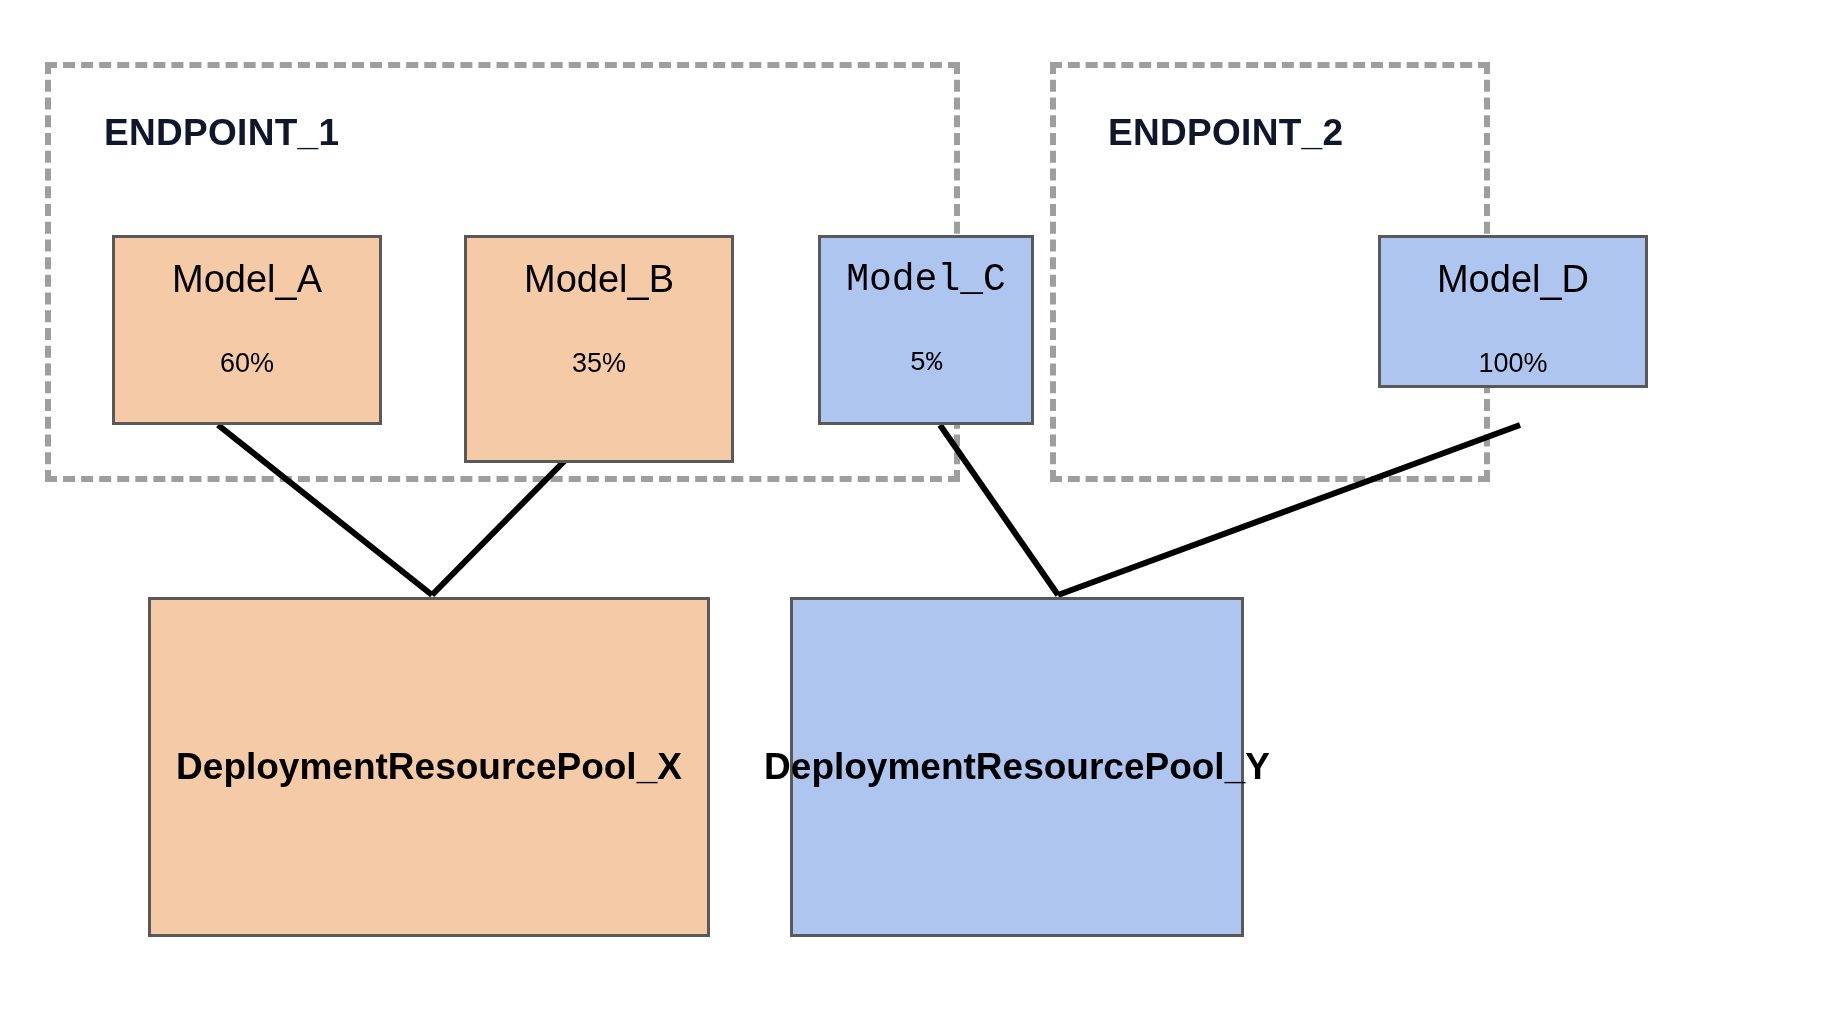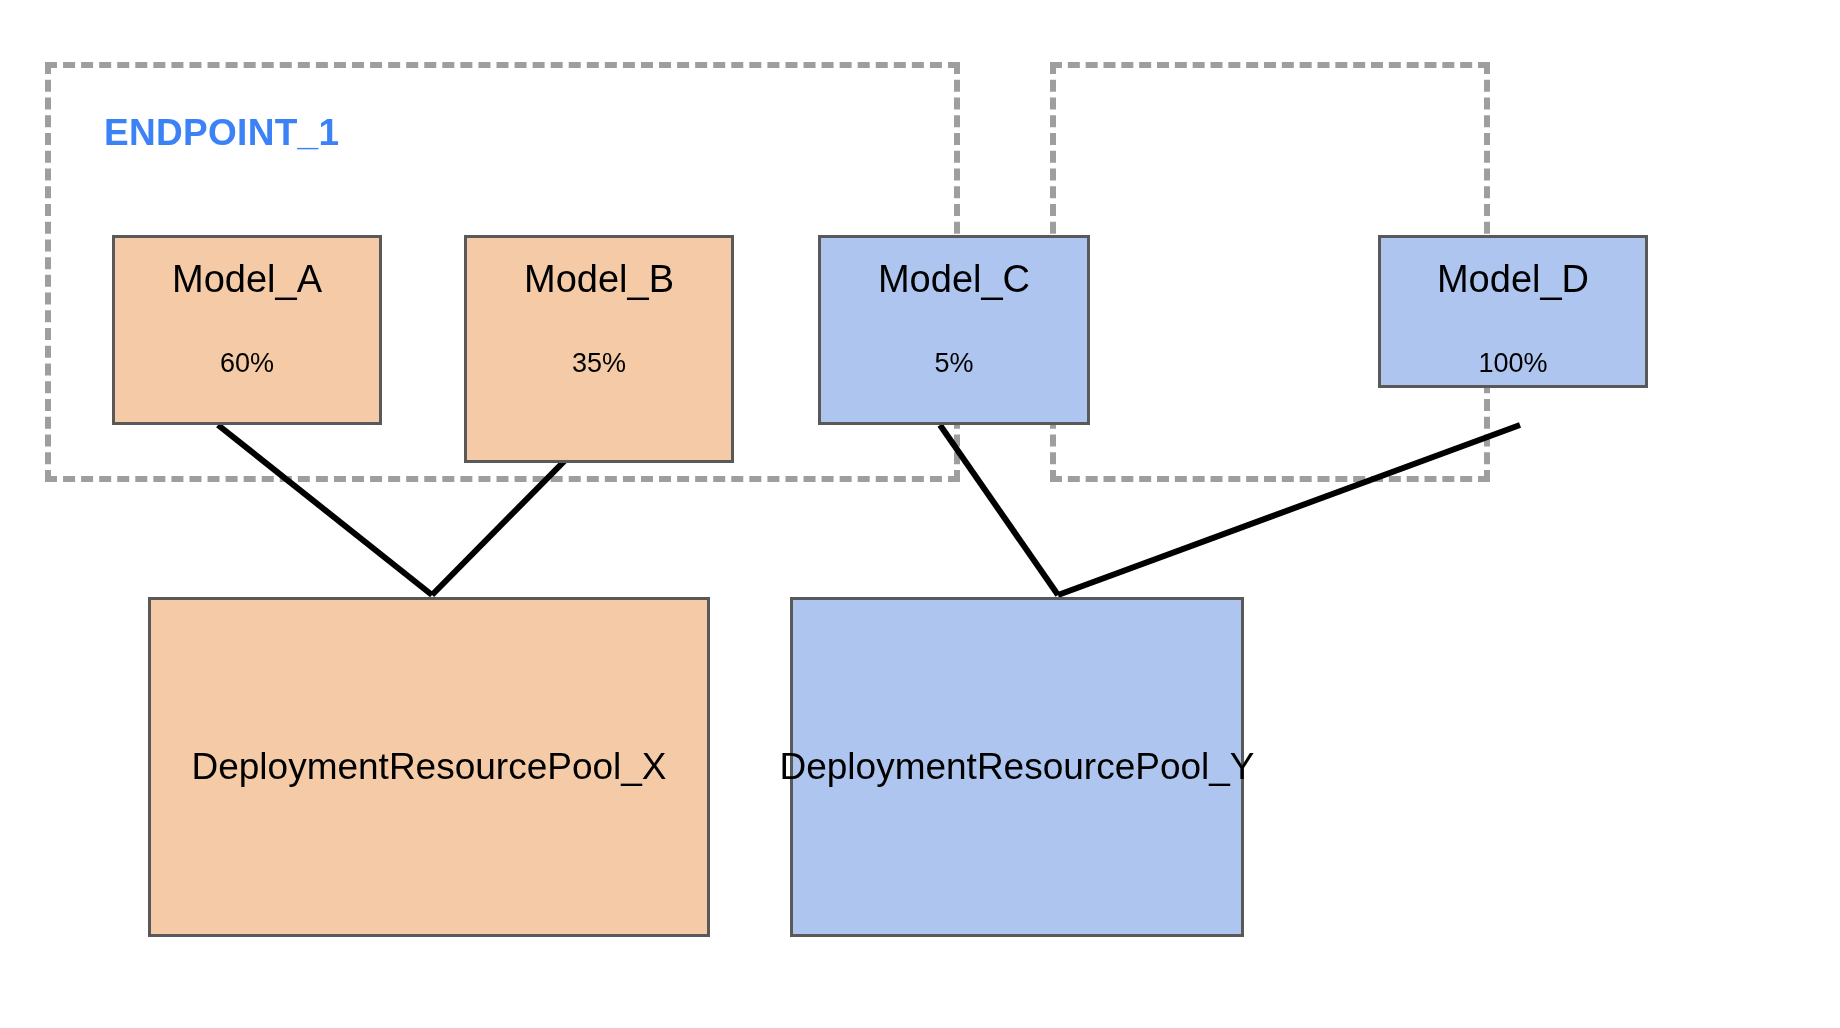--- a/index.html
+++ b/index.html
@@ -28,21 +28,21 @@
   .group-box {
     position: absolute;
     box-sizing: border-box;
     border: 6px dashed #9e9e9e;
     background: transparent;
   }
   .group-label {
     position: absolute;
     font-size: 37px;
     font-weight: bold;
-    color: #3b82f6;
+    color: #0f172a;
     letter-spacing: 0.3px;
     white-space: nowrap;
   }
   .model-node {
     position: absolute;
     box-sizing: border-box;
     border: 3px solid #595959;
     display: flex;
     flex-direction: column;
     align-items: center;
@@ -66,50 +66,52 @@
     box-sizing: border-box;
     border: 3px solid #595959;
     display: flex;
     align-items: center;
     justify-content: center;
   }
   .pool-node .pool-title {
     font-size: 37px;
     color: #000000;
     white-space: nowrap;
+    font-weight: bold;
   }
   .fill-orange { background: #f5cba7; }
   .fill-blue   { background: #aec6ef; }
 </style>
 </head>
 <body>
 
 <div id="canvas">
 
   <div class="group-box" id="group-box-0" style="left: 45px; top: 62px; width: 915px; height: 420px;"></div>
   <div class="group-label" id="group-label-0" style="left: 104px; top: 112px;">ENDPOINT_1</div>
 
   <div class="group-box" id="group-box-1" style="left: 1050px; top: 62px; width: 440px; height: 420px;"></div>
+  <div class="group-label" id="group-label-1" style="left: 1108px; top: 112px;">ENDPOINT_2</div>
 
   <svg class="edge-layer" id="edge-layer" viewBox="0 0 1840 1028" xmlns="http://www.w3.org/2000/svg">
       <line x1="218" y1="425" x2="432" y2="595" stroke="#000000" stroke-width="6" stroke-linecap="butt"></line>
       <line x1="600" y1="425" x2="432" y2="595" stroke="#000000" stroke-width="6" stroke-linecap="butt"></line>
       <line x1="940" y1="425" x2="1058" y2="595" stroke="#000000" stroke-width="6" stroke-linecap="butt"></line>
       <line x1="1520" y1="425" x2="1058" y2="595" stroke="#000000" stroke-width="6" stroke-linecap="butt"></line>
     </svg>
 
   <div class="model-node fill-orange" id="model-node-0" style="left: 112px; top: 235px; width: 270px; height: 190px;">
     <span class="node-title">Model_A</span>
     <span class="node-share">60%</span>
   </div>
   <div class="model-node fill-orange" id="model-node-1" style="left: 464px; top: 235px; width: 270px; height: 228px;">
     <span class="node-title">Model_B</span>
     <span class="node-share">35%</span>
   </div>
-  <div class="model-node fill-blue" id="model-node-2" style="left: 818px; top: 235px; width: 272px; height: 190px;">
+  <div class="model-node fill-blue" id="model-node-2" style="left: 818px; top: 235px; width: 216px; height: 190px; font-family: Liberation Mono, monospace;">
     <span class="node-title">Model_C</span>
     <span class="node-share">5%</span>
   </div>
   <div class="model-node fill-blue" id="model-node-3" style="left: 1378px; top: 235px; width: 270px; height: 153px;">
     <span class="node-title">Model_D</span>
     <span class="node-share">100%</span>
   </div>
 
   <div class="pool-node fill-orange" id="pool-node-0" style="left: 148px; top: 597px; width: 562px; height: 340px;">
     <span class="pool-title">DeploymentResourcePool_X</span>

